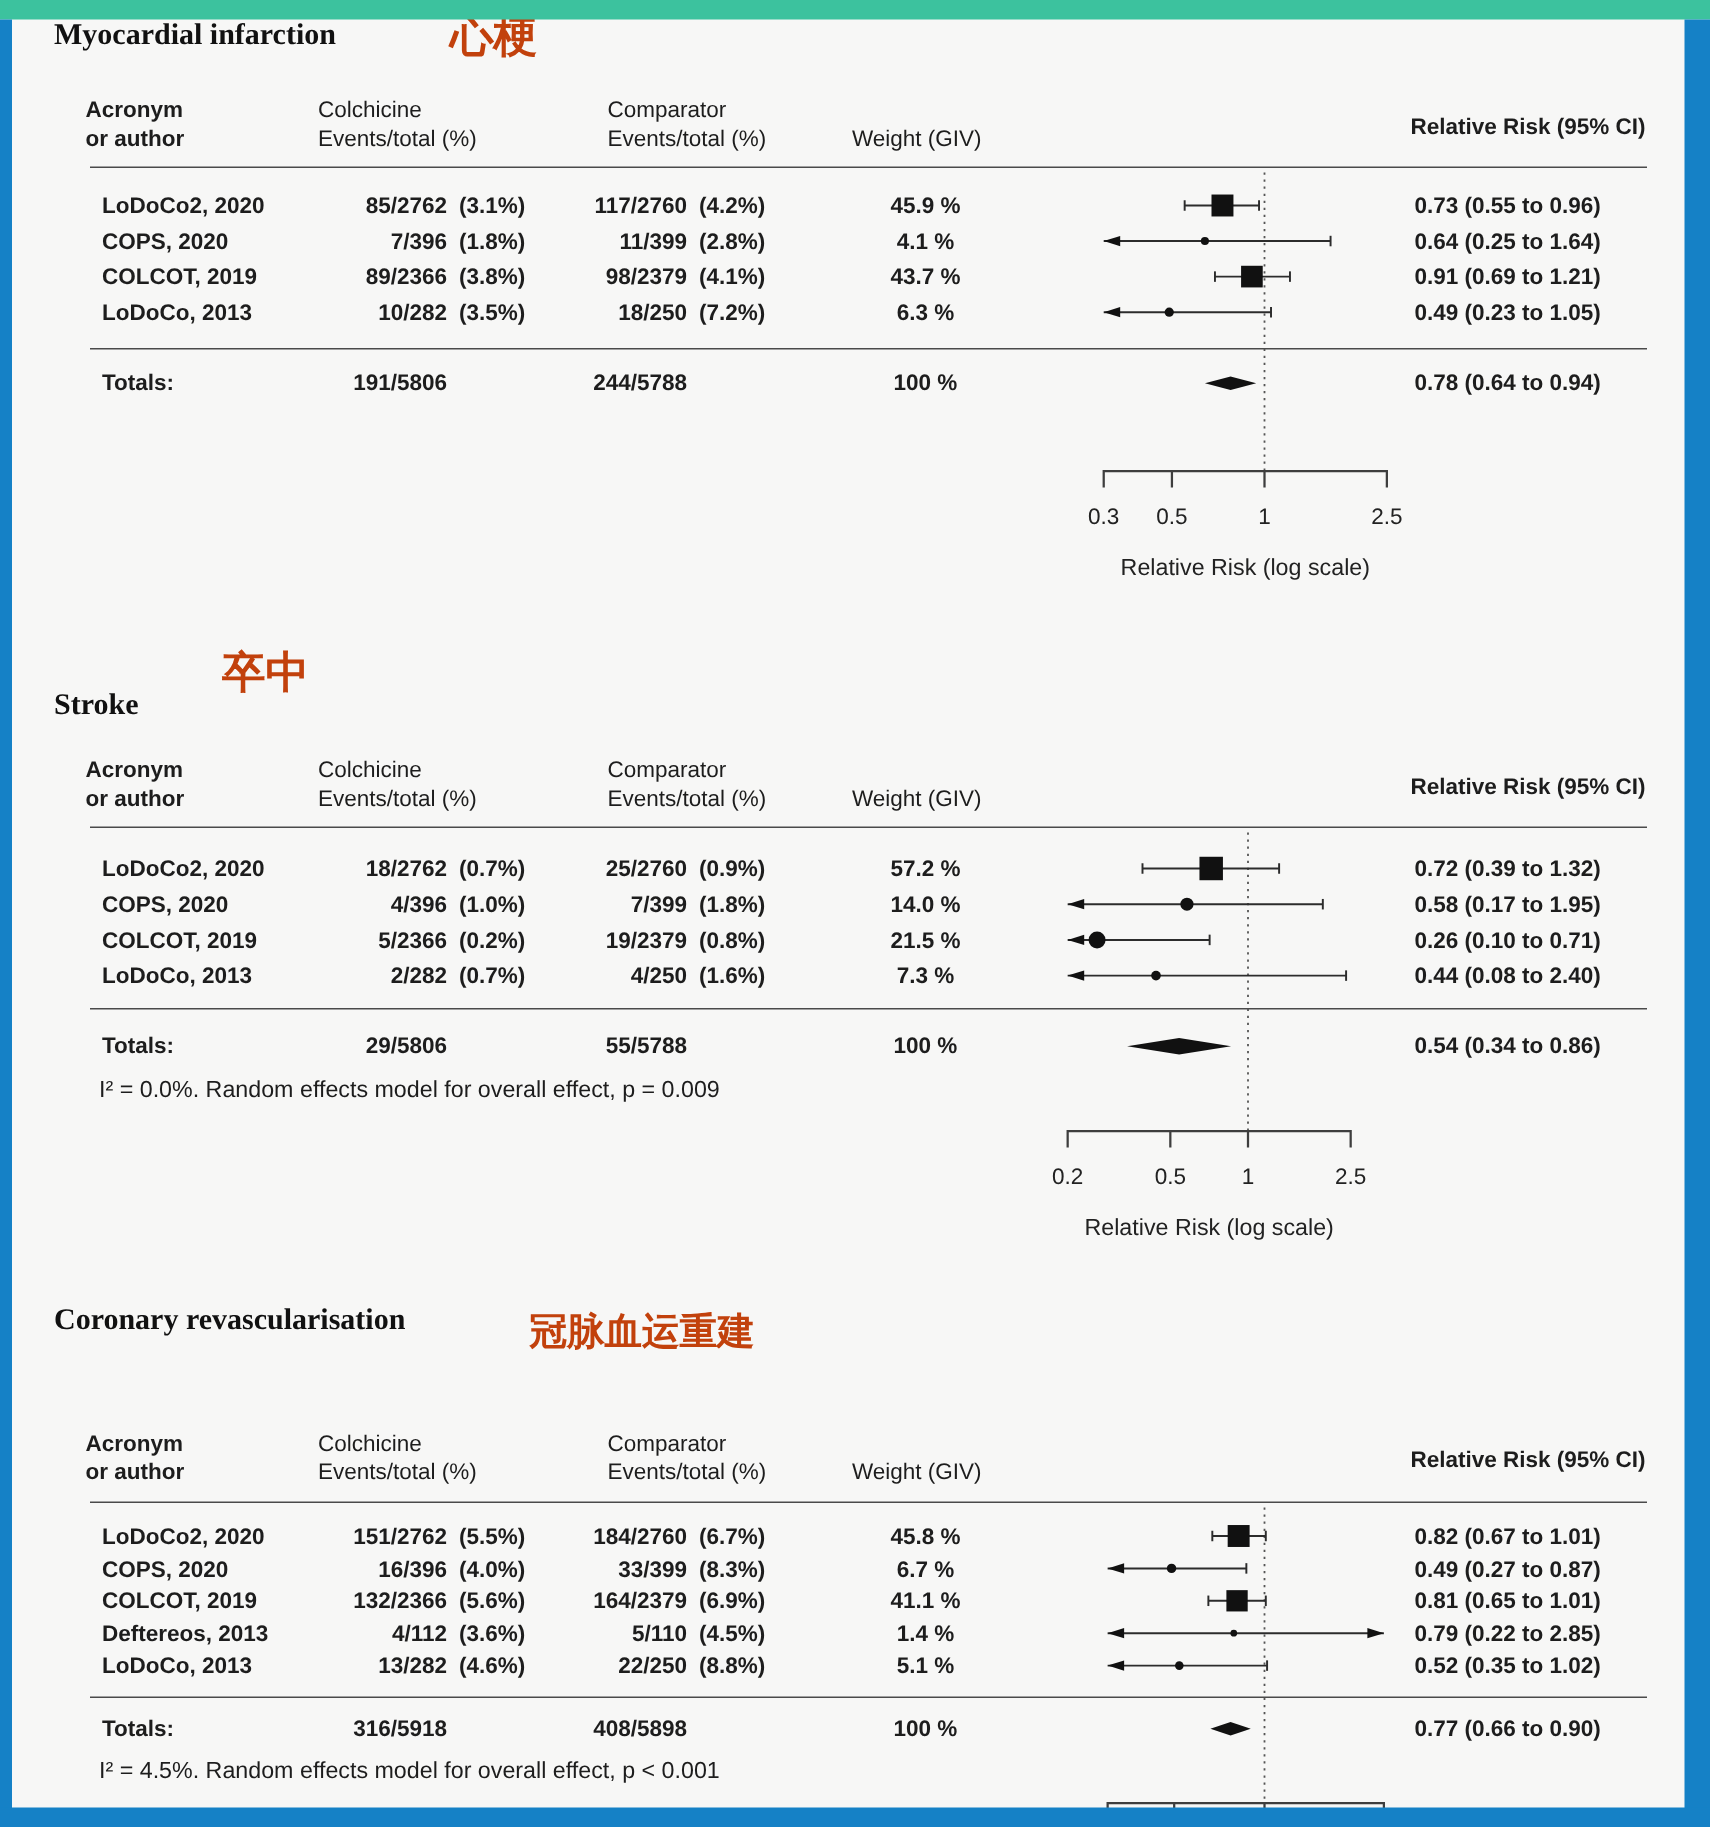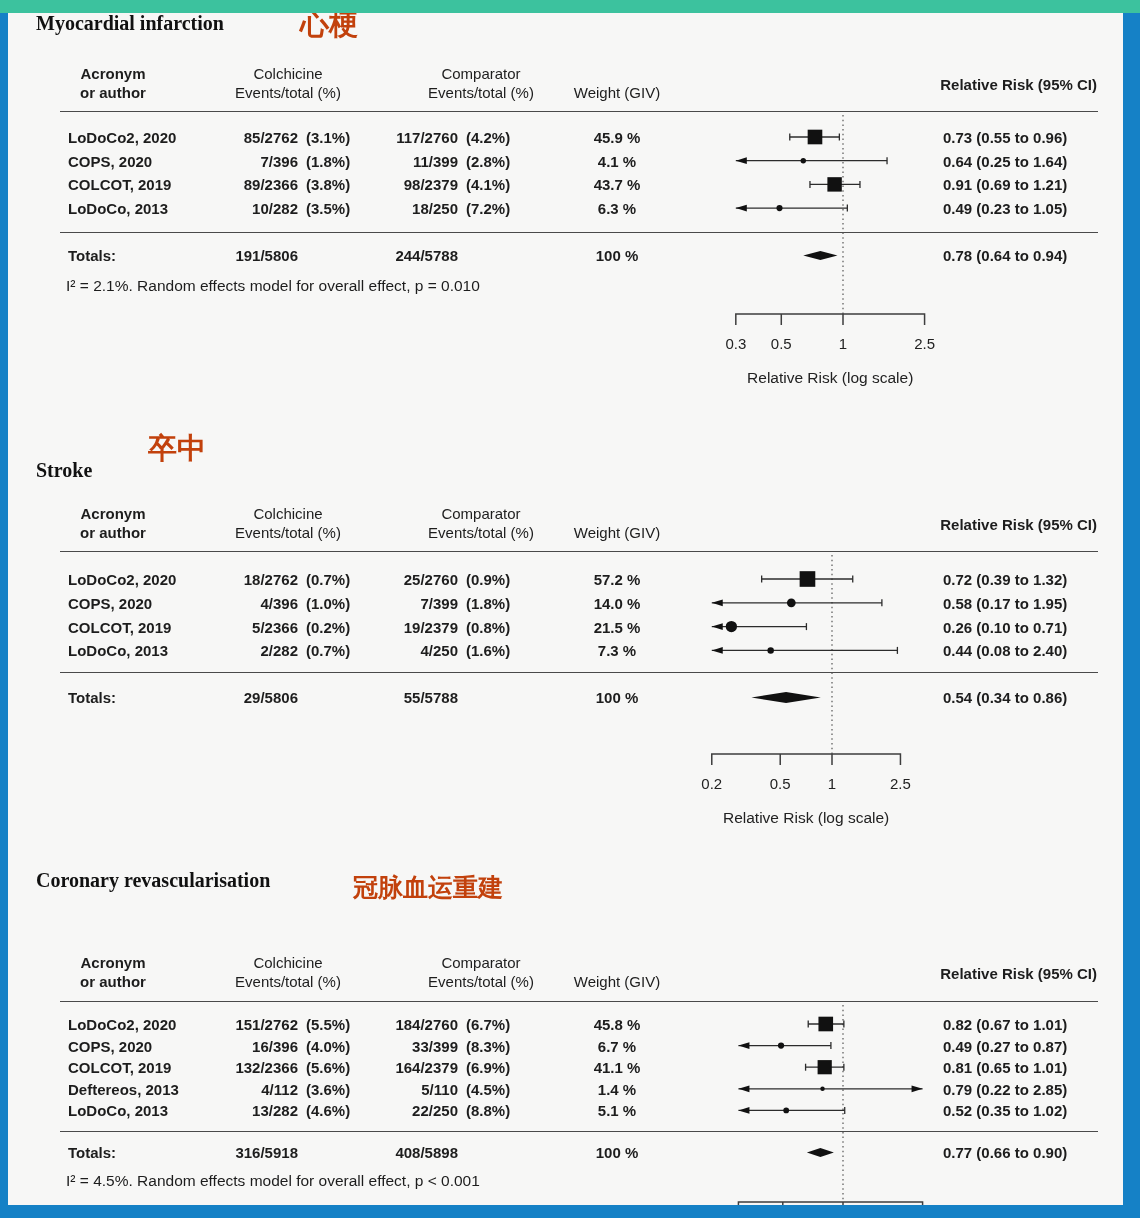--- a/index.html
+++ b/index.html
@@ -8,21 +8,21 @@
   
   .bar{position:absolute;z-index:20;}
   #topbar{top:0;left:0;width:1140px;height:13px;background:#3cc29e;}
   #leftbar{top:13px;left:0;width:8px;height:1205px;background:#1581c6;}
   #rightbar{top:13px;right:0;width:17px;height:1205px;background:#1581c6;}
   #bottombar{bottom:0;left:0;width:1140px;height:13px;background:#1581c6;}
   
   .section{position:absolute;inset:0;}
   .sec-title{position:absolute;left:36px;font:bold 20px "Liberation Serif",serif;color:#111;}
   .annotation{position:absolute;color:#c2410c;font-weight:600;font-family:Liberation Mono, monospace;line-height:1;}
-  .hcell{position:absolute;font-size:15px;line-height:19px;text-align:center;}
+  .hcell{position:absolute;font-size:15px;line-height:19px;}
   .hcell .l2{display:block;}
   .h-acro{left:57px;width:112px;font-weight:bold;}
   .h-colch{left:212px;width:152px;}
   .h-comp{left:405px;width:152px;}
   .h-weight{left:568px;width:98px;}
   .h-rr{left:897px;width:200px;font-weight:bold;text-align:right;}
   .rule{position:absolute;left:60px;width:1038px;height:0;border-top:1.6px solid #4a4a4a;}
   .trow{position:absolute;left:0;width:1140px;height:18px;font-size:15px;line-height:17px;font-weight:bold;}
   .trow span{position:absolute;white-space:nowrap;}
   .c-study{left:68px;width:150px;}
@@ -162,21 +162,20 @@
         </div>
       </div>
     <div class="rule rule-bottom" style="top: 232px;"></div>
     <div class="trow totals" style="top: 247px;">
       <span class="c-study">Totals:</span>
       <span class="c-frac1">191/5806</span>
       <span class="c-frac2">244/5788</span>
       <span class="c-weight">100 %</span>
       <span class="c-rr">0.78 (0.64 to 0.94)</span>
     </div>
-    <div class="note" style="top: 277px;">I² = 2.1%.  Random effects model for overall effect, p = 0.010</div>
   </div>
 
   <div class="section">
     <div class="sec-title" style="top: 440px; margin-top: 19px;">Stroke</div>
     <div class="annotation" style="left: 148px; top: 436px; font-size: 29px;">卒中</div>
     <div class="hcell h-acro" style="top: 504px;"><span>Acronym</span><span class="l2">or author</span></div>
     <div class="hcell h-colch" style="top: 504px;"><span>Colchicine</span><span class="l2">Events/total (%)</span></div>
     <div class="hcell h-comp" style="top: 504px;"><span>Comparator</span><span class="l2">Events/total (%)</span></div>
     <div class="hcell h-weight" style="top: 523px;">Weight (GIV)</div>
     <div class="hcell h-rr" style="top: 515px;">Relative Risk (95% CI)</div>
@@ -220,20 +219,21 @@
         </div>
       </div>
     <div class="rule rule-bottom" style="top: 672px;"></div>
     <div class="trow totals" style="top: 689px;">
       <span class="c-study">Totals:</span>
       <span class="c-frac1">29/5806</span>
       <span class="c-frac2">55/5788</span>
       <span class="c-weight">100 %</span>
       <span class="c-rr">0.54 (0.34 to 0.86)</span>
     </div>
+    <div class="note" style="top: 718px;">I² = 0.0%.  Random effects model for overall effect, p = 0.009</div>
   </div>
 
   <div class="section">
     <div class="sec-title" style="top: 869px;">Coronary revascularisation</div>
     <div class="annotation" style="left: 353px; top: 877px; font-size: 25px;">冠脉血运重建</div>
     <div class="hcell h-acro" style="top: 953px;"><span>Acronym</span><span class="l2">or author</span></div>
     <div class="hcell h-colch" style="top: 953px;"><span>Colchicine</span><span class="l2">Events/total (%)</span></div>
     <div class="hcell h-comp" style="top: 953px;"><span>Comparator</span><span class="l2">Events/total (%)</span></div>
     <div class="hcell h-weight" style="top: 972px;">Weight (GIV)</div>
     <div class="hcell h-rr" style="top: 964px;">Relative Risk (95% CI)</div>

